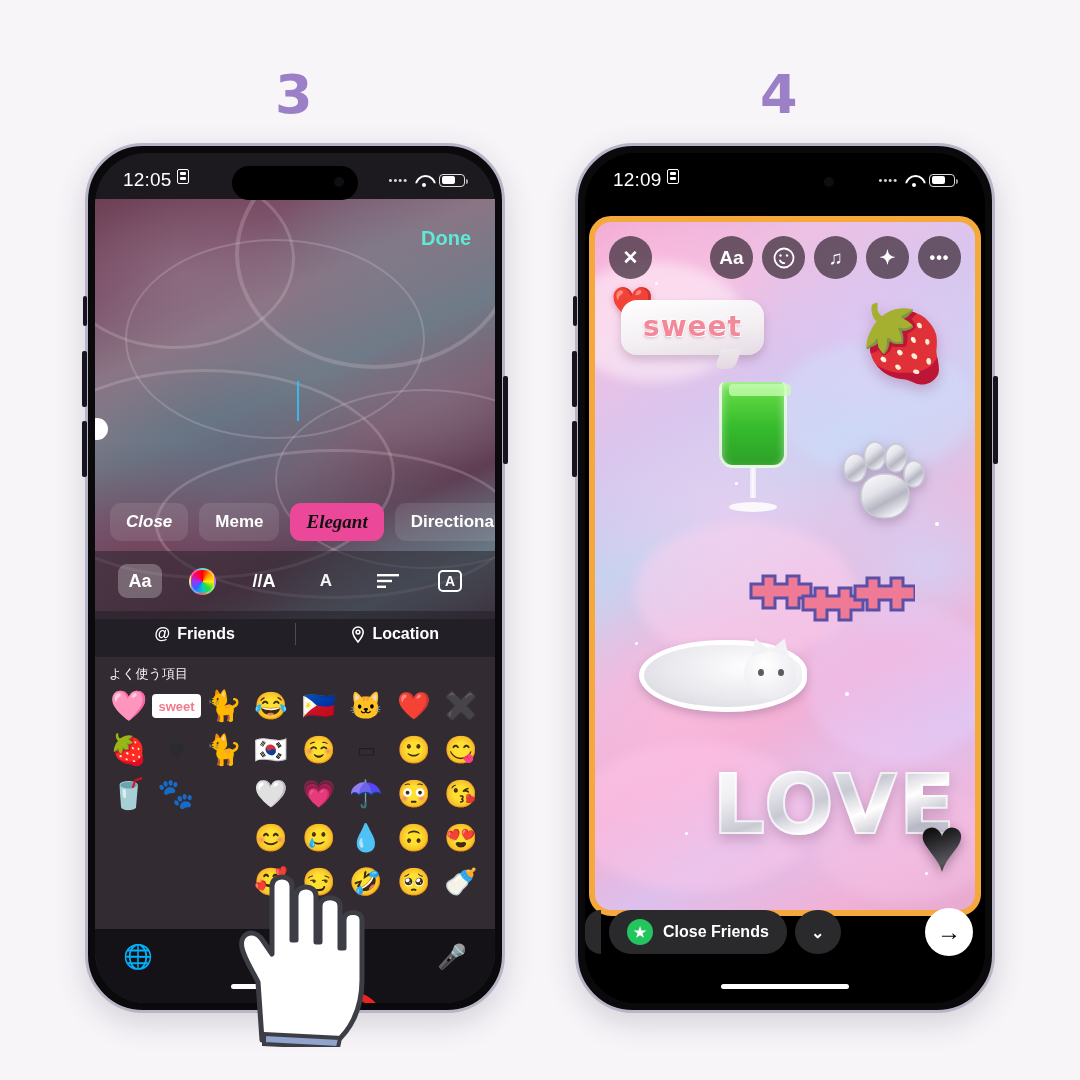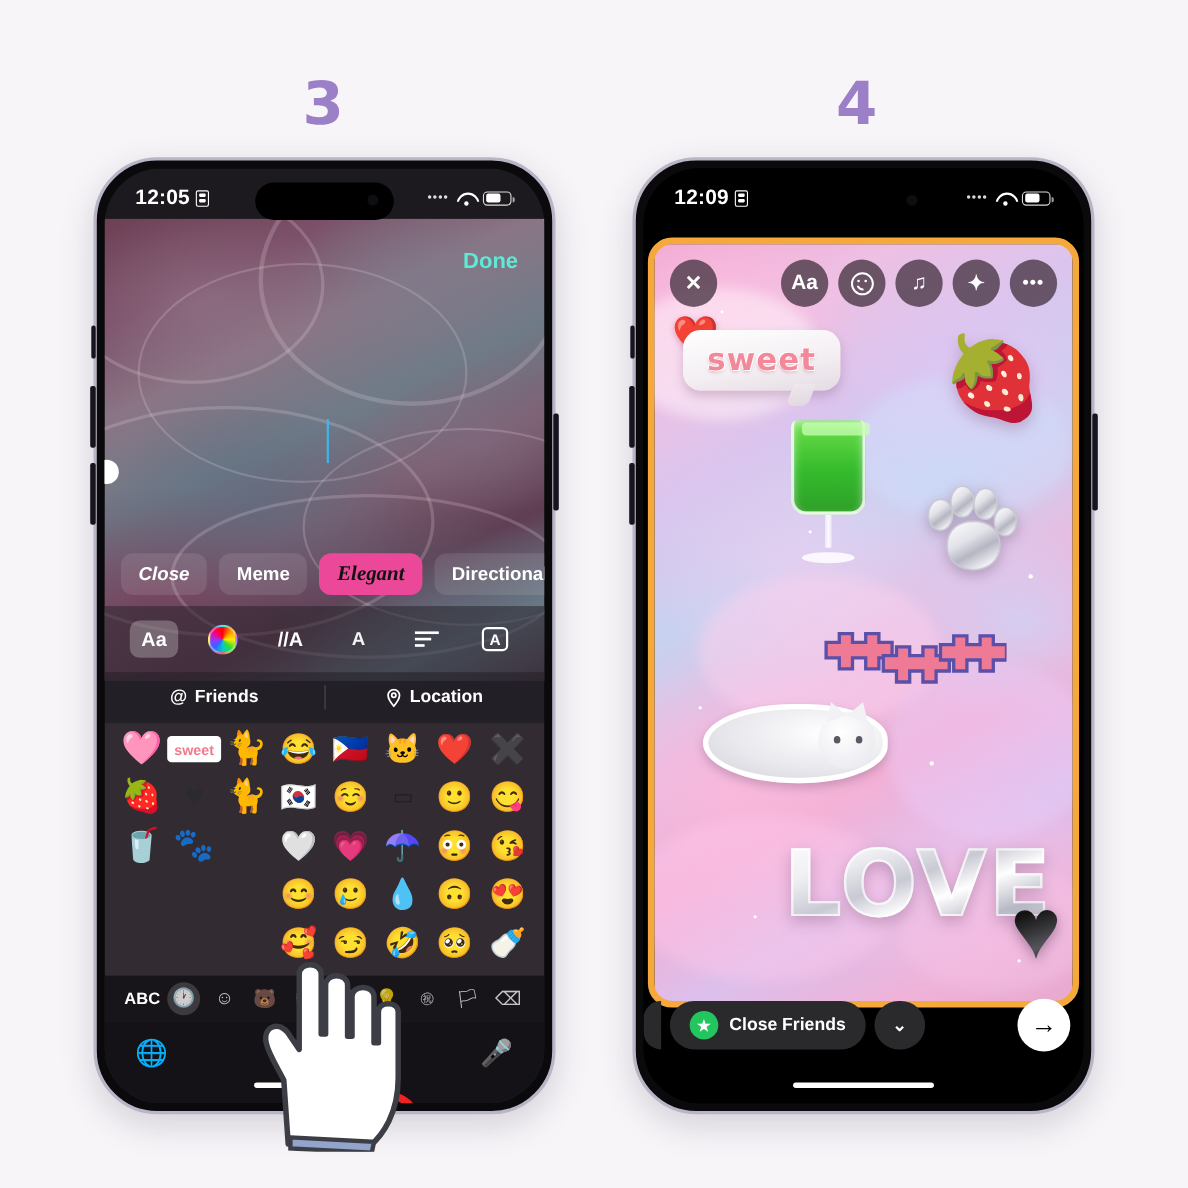--- a/index.html
+++ b/index.html
@@ -50,22 +50,22 @@
   .btn-left-b { left: -6px; top: 205px; width: 5px; height: 56px; }
   .btn-left-c { left: -6px; top: 275px; width: 5px; height: 56px; }
   .btn-right  { right: -6px; top: 230px; width: 5px; height: 88px; }
 
   
   .statusbar {
     position: absolute; top: 0; left: 0; right: 0; height: 54px;
     display: flex; align-items: center; justify-content: space-between;
     padding: 0 30px 0 28px; color: #fff; z-index: 20;
   }
-  .sb-time { font-size: 19px; font-weight: 700; letter-spacing: .2px;
-             display: flex; align-items: center; gap: 5px; }
+  .sb-time { font-size: 19px; font-weight: 400; letter-spacing: .2px;
+             display: flex; align-items: flex-start; gap: 5px; }
   .sb-lock { width: 12px; height: 15px; border: 1.5px solid #fff; border-radius: 2px;
              display:inline-block; position: relative; }
   .sb-lock::after { content:""; position:absolute; left:2px; top:2px; width:6px; height:3px;
                     background:#fff; border-radius:1px; box-shadow: 0 5px 0 #fff; }
   .sb-right { display: flex; align-items: center; gap: 7px; }
   .sb-dots { letter-spacing: 1px; font-size: 11px; opacity:.85; }
   .sb-wifi { width: 17px; height: 13px; position: relative; }
   .sb-wifi::before{
     content:""; position:absolute; left:0; top:1px; width:17px; height:17px;
     border:2.5px solid #fff; border-radius:50%;
@@ -359,20 +359,21 @@
           <div class="ml-half">
             <svg width="14" height="17" viewBox="0 0 14 17">
               <path d="M7 1C4 1 1.8 3.2 1.8 6.1 1.8 10 7 16 7 16s5.2-6 5.2-9.9C12.2 3.2 10 1 7 1z" fill="none" stroke="#fff" stroke-width="1.6"></path>
               <circle cx="7" cy="6.1" r="1.9" fill="none" stroke="#fff" stroke-width="1.6"></circle>
             </svg>
             <span>Location</span>
           </div>
         </div>
 
         <div class="p1-sheet">
+          <div class="sheet-label">よく使う項目</div>
 
           <div class="emoji-grid">
 
             <div class="em sticker">🩷</div>
             <div class="em sticker" style="font-size:13px;font-weight:800;color:#f07a8c;background:#fff;border-radius:4px;padding:3px 6px;height:24px;align-self:center;">sweet</div>
             <div class="em sticker">🐈</div>
             <div class="em">😂</div>
             <div class="em">🇵🇭</div>
             <div class="em">🐱</div>
             <div class="em">❤️</div>
@@ -409,32 +410,20 @@
             <div class="em"></div>
             <div class="em"></div>
             <div class="em">🥰</div>
             <div class="em">😏</div>
             <div class="em">🤣</div>
             <div class="em">🥺</div>
             <div class="em">🍼</div>
           </div>
         </div>
 
-        <div class="kb-cats">
-          <div class="kb-abc">ABC</div>
-          <div class="kb-cat sel">🕐</div>
-          <div class="kb-cat">☺</div>
-          <div class="kb-cat">🐻</div>
-          <div class="kb-cat" style="opacity:.5;">🍔</div>
-          <div class="kb-cat" style="opacity:.5;">⚽</div>
-          <div class="kb-cat">💡</div>
-          <div class="kb-cat" style="font-size:13px;">㊗</div>
-          <div class="kb-cat">🏳</div>
-          <div class="kb-cat">⌫</div>
-        </div>
 
         <div class="kb-bottom">
           <div>🌐</div>
           <div>🎤</div>
         </div>
 
         <div class="ring-inner">◗</div>
         <div class="ring"></div>
 
         <div class="island"></div>

